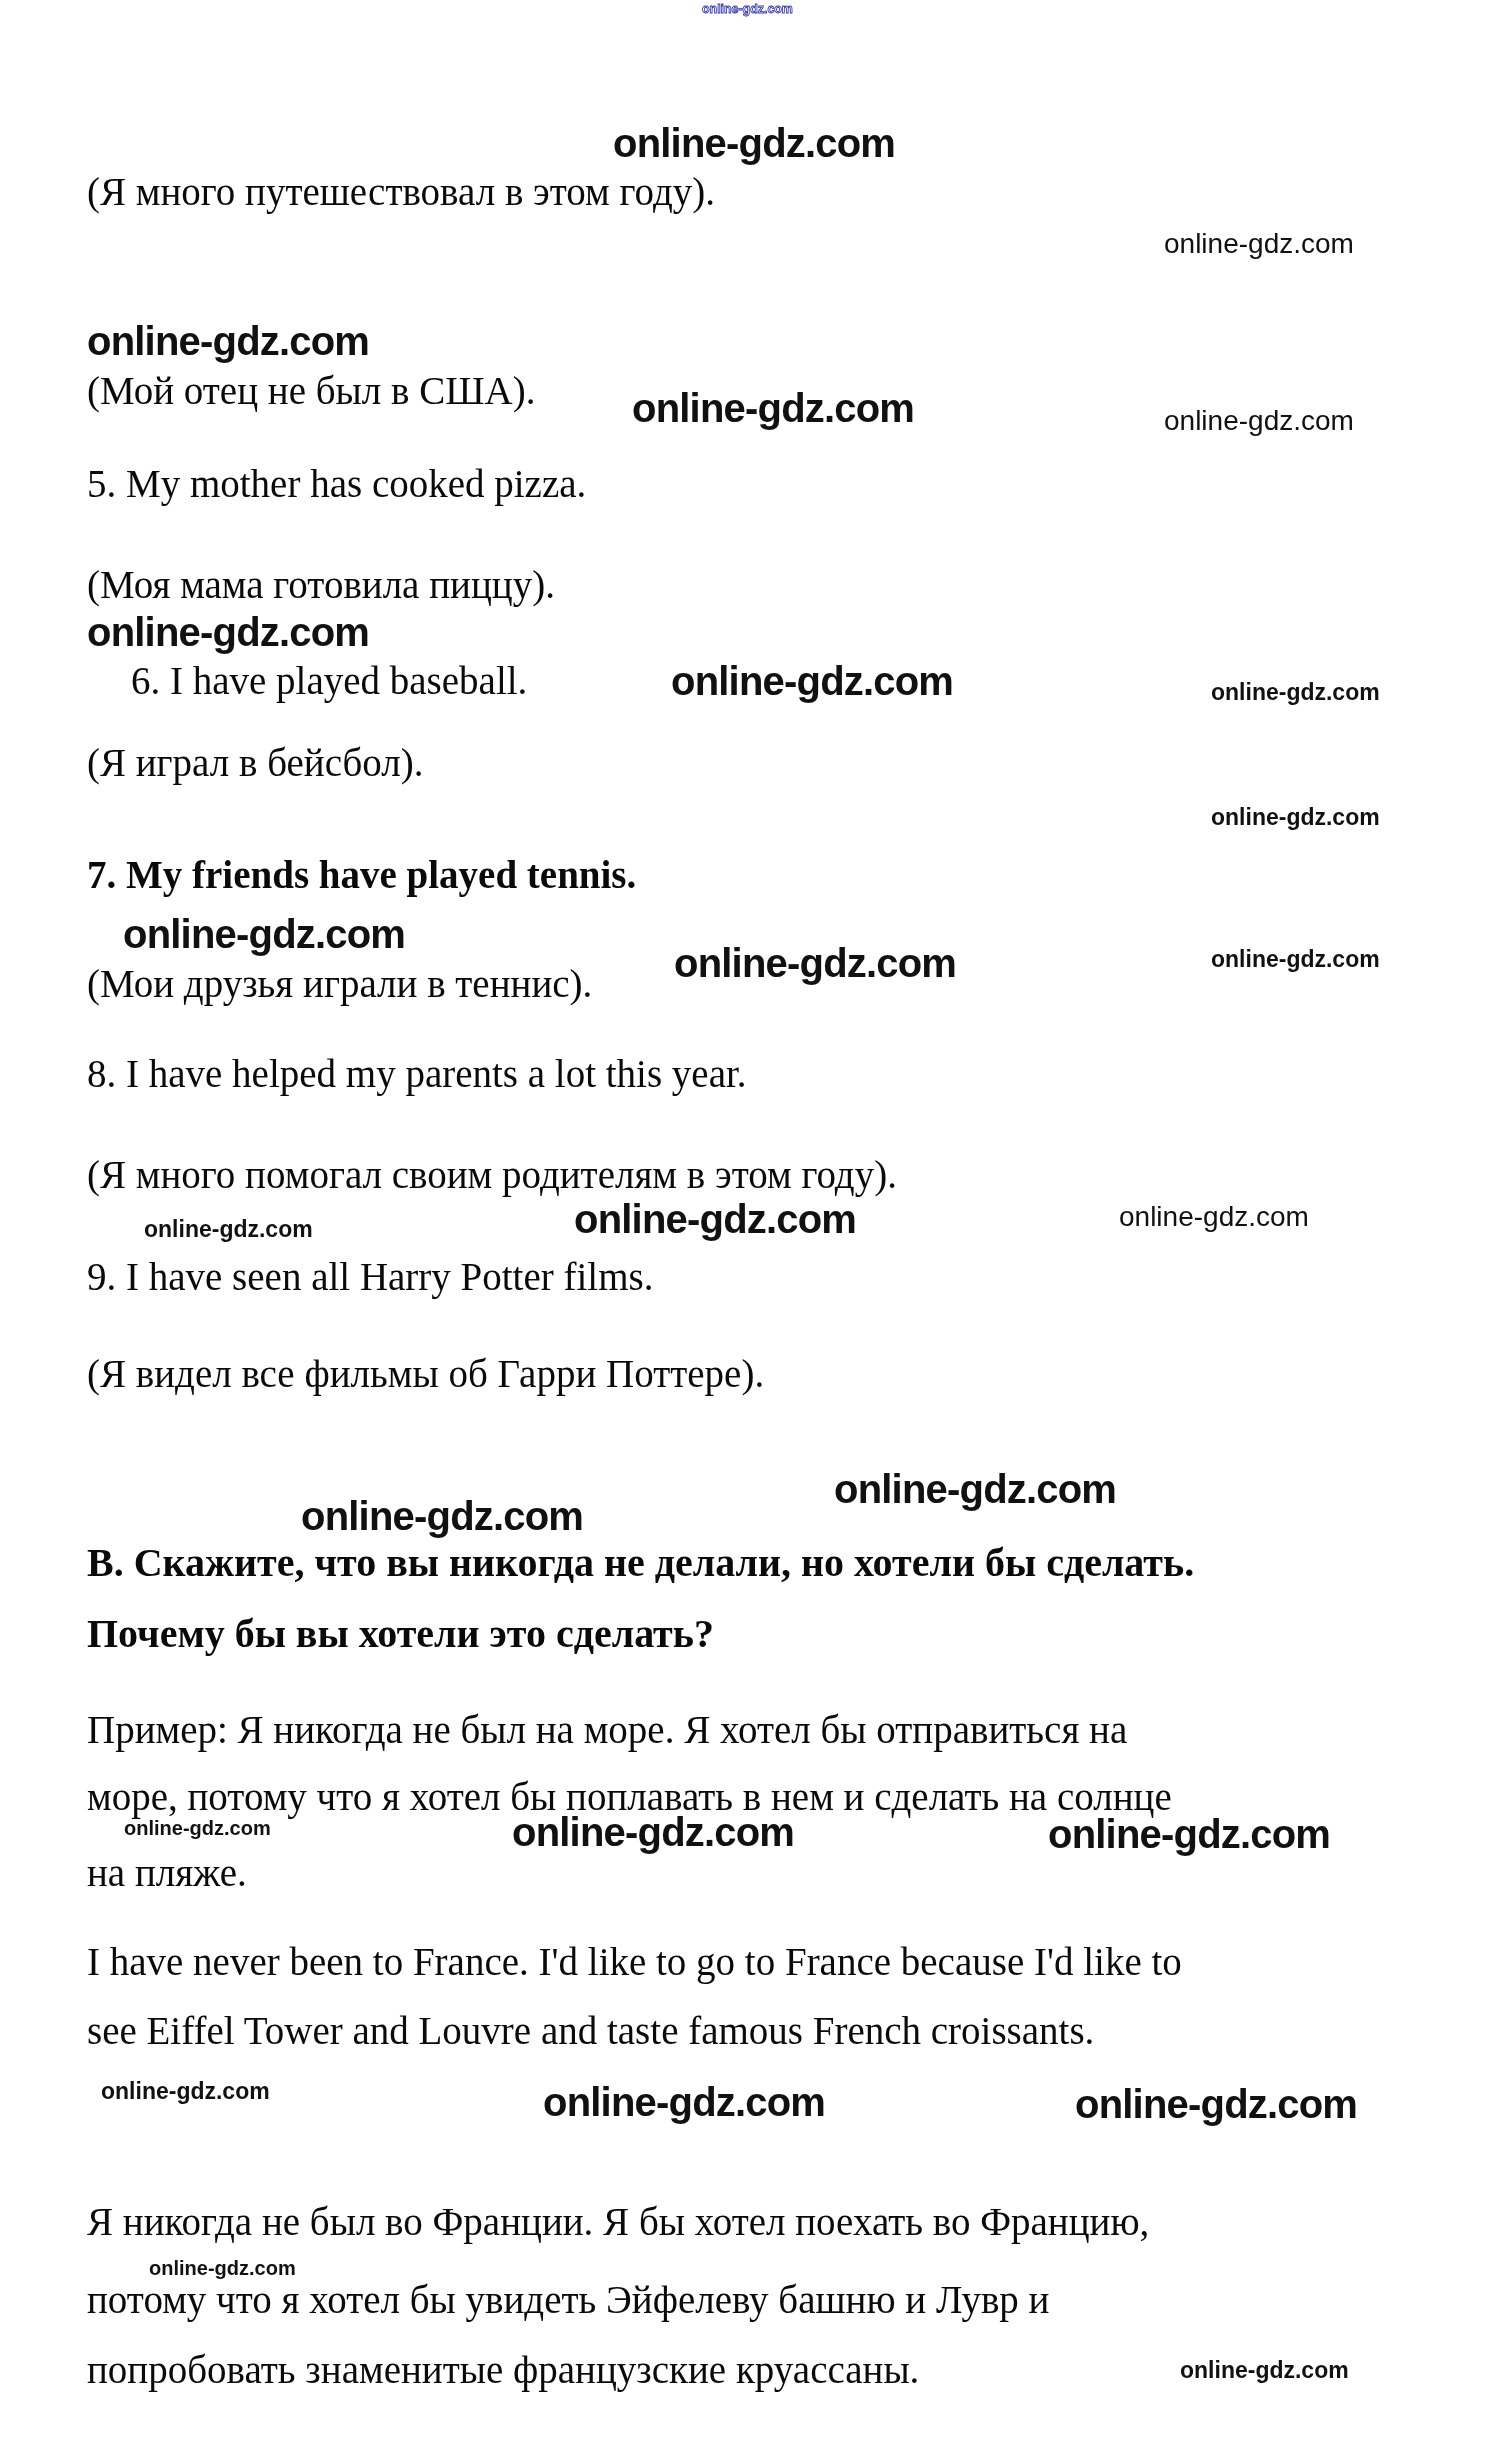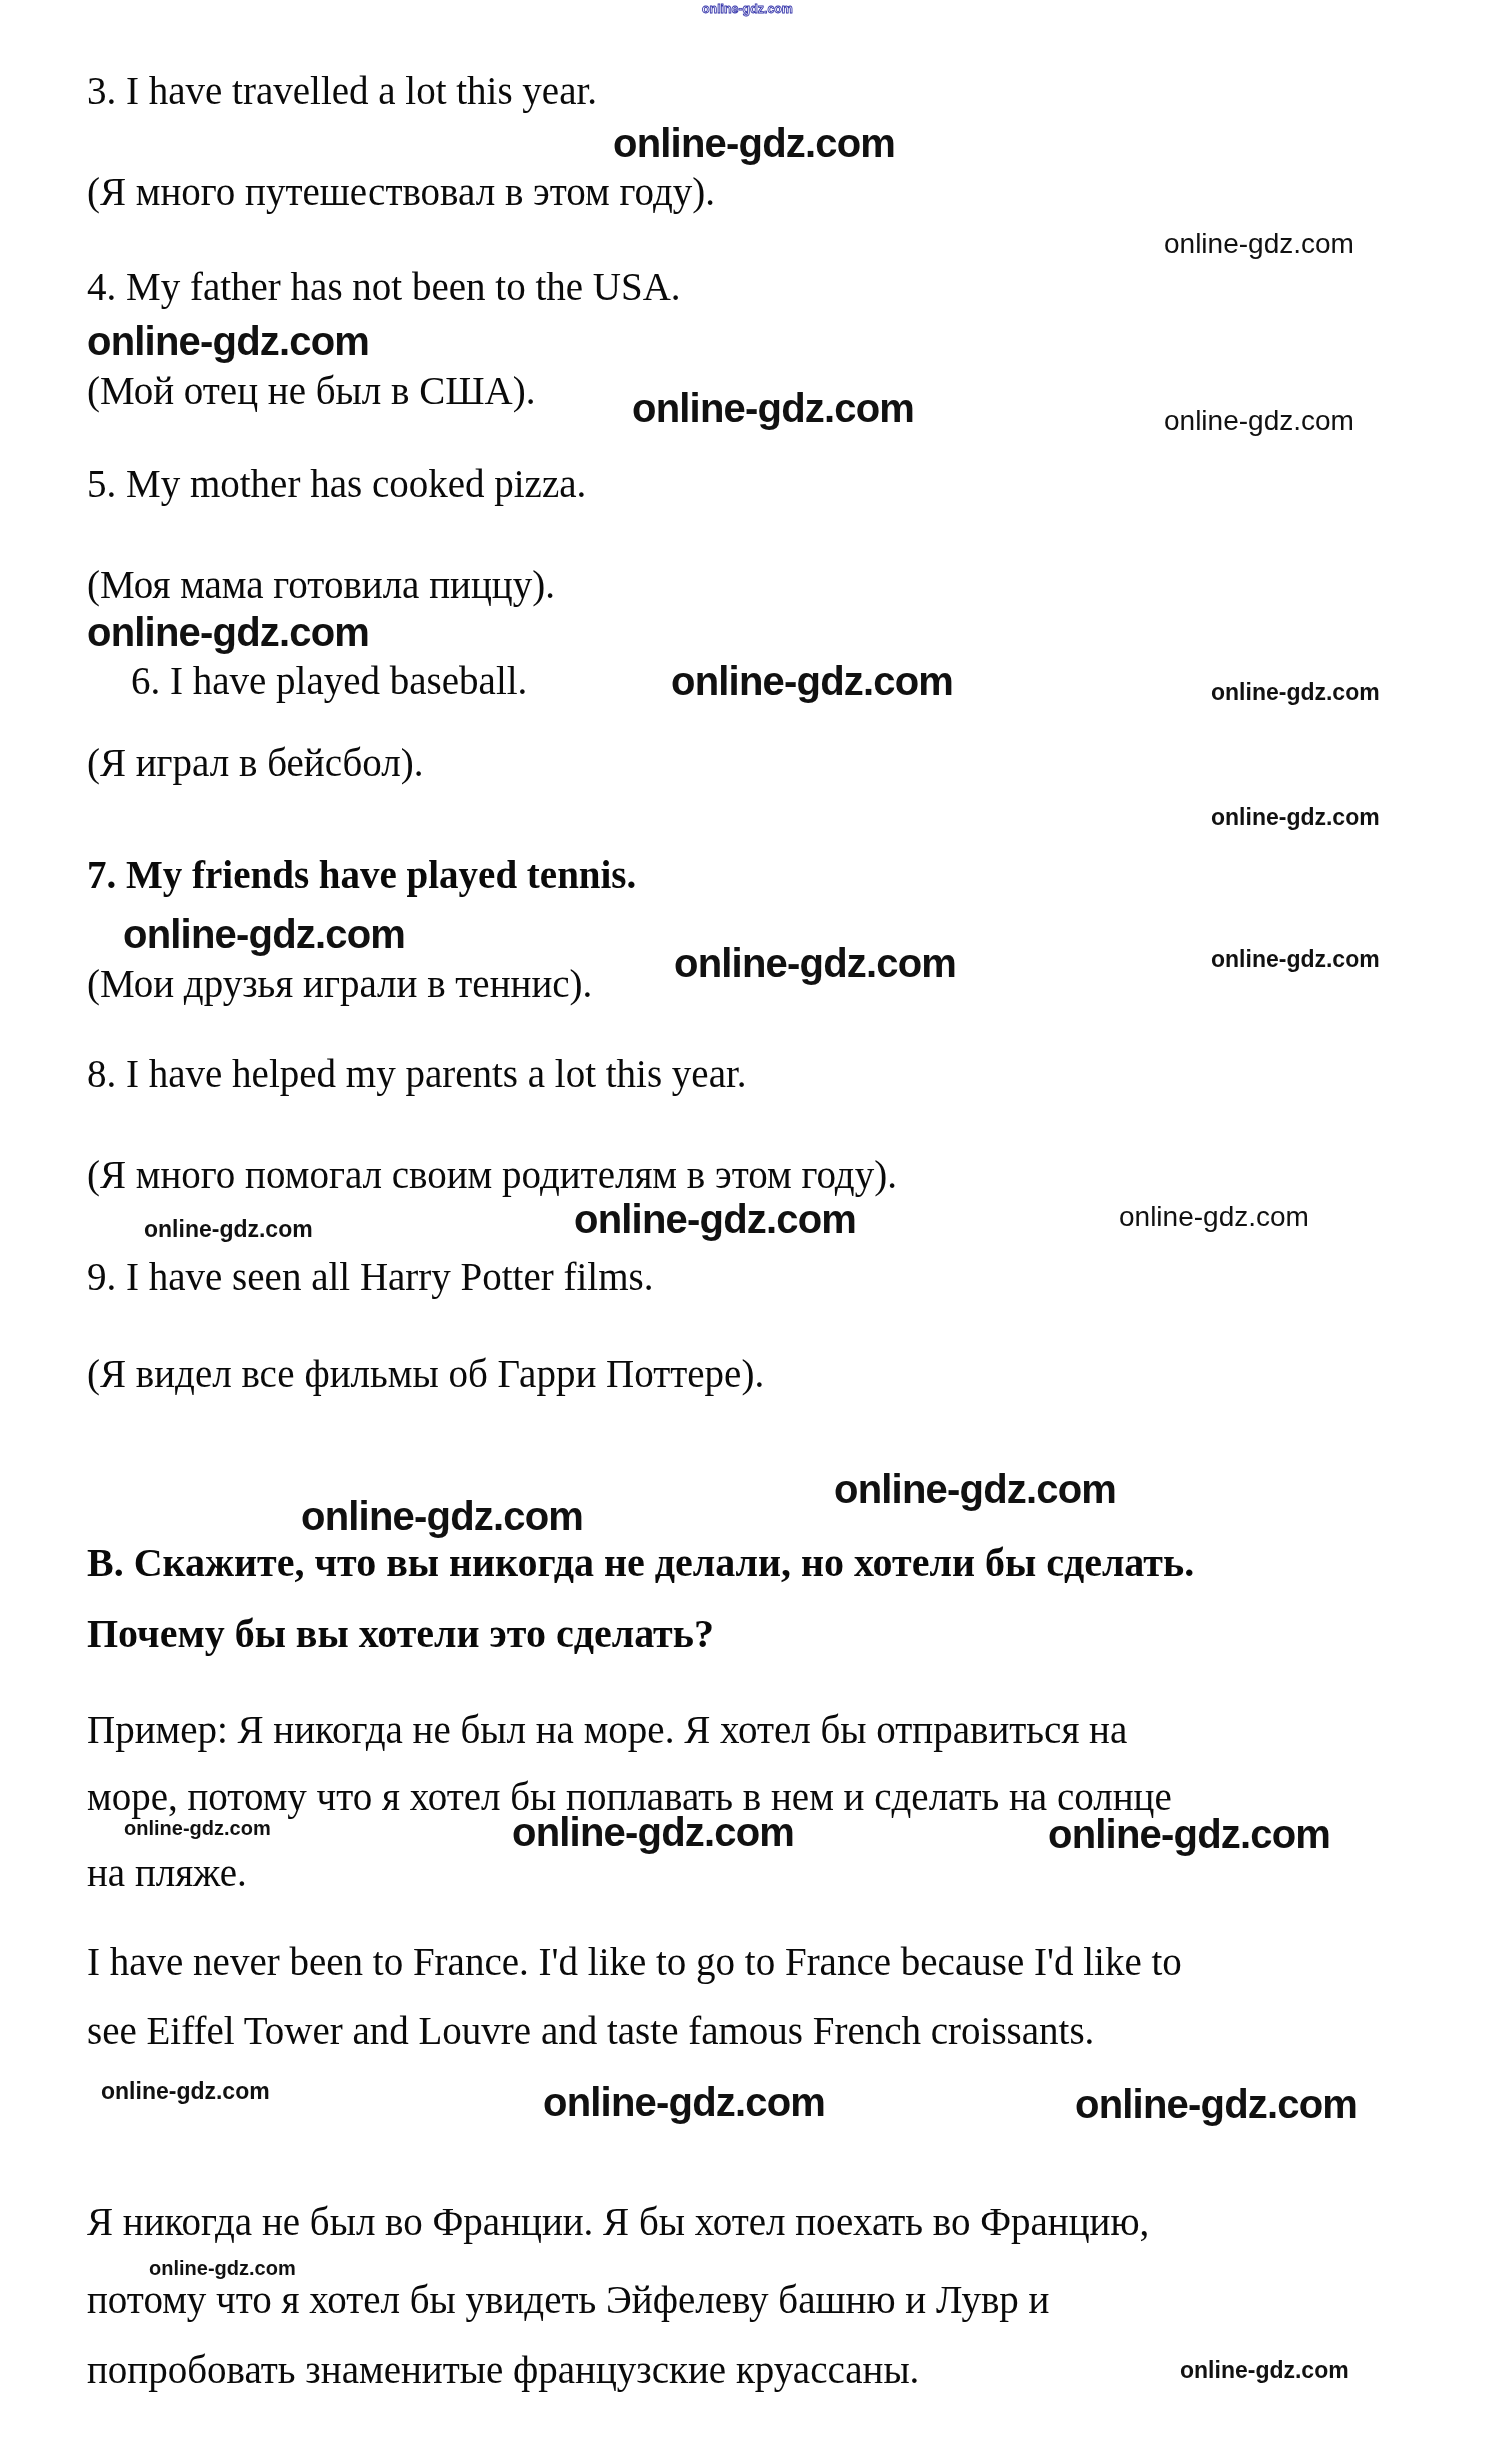--- a/index.html
+++ b/index.html
@@ -62,26 +62,24 @@
     text-shadow: 0 0 0.8px #3a3aad;
   }
 </style>
 </head>
 <body>
 
 <div class="page">
 
   <span class="wm tiny-outline" style="left:702px; top:3.1px;">online-gdz.com</span>
 
-  <span class="t" style="left:87px; top:71px;">3. I have travelled a lot this year.</span>
   <span class="wm big" style="left:613px; top:123px;">online-gdz.com</span>
   <span class="t" style="left:87px; top:172px;">(Я много путешествовал в этом году).</span>
   <span class="wm med" style="left:1164px; top:230px;">online-gdz.com</span>
 
-  <span class="t" style="left:87px; top:267px;">4. My father has not been to the USA.</span>
   <span class="wm big" style="left:87px; top:321px;">online-gdz.com</span>
   <span class="t" style="left:87px; top:371px;">(Мой отец не был в США).</span>
   <span class="wm big" style="left:632px; top:388px;">online-gdz.com</span>
   <span class="wm med" style="left:1164px; top:407px;">online-gdz.com</span>
 
   <span class="t" style="left:87px; top:464px;">5. My mother has cooked pizza.</span>
   <span class="t" style="left:87px; top:565px;">(Моя мама готовила пиццу).</span>
   <span class="wm big" style="left:87px; top:612px;">online-gdz.com</span>
 
   <span class="t" style="left:87px; top:661px;margin-left:44px;">6. I have played baseball.</span>

